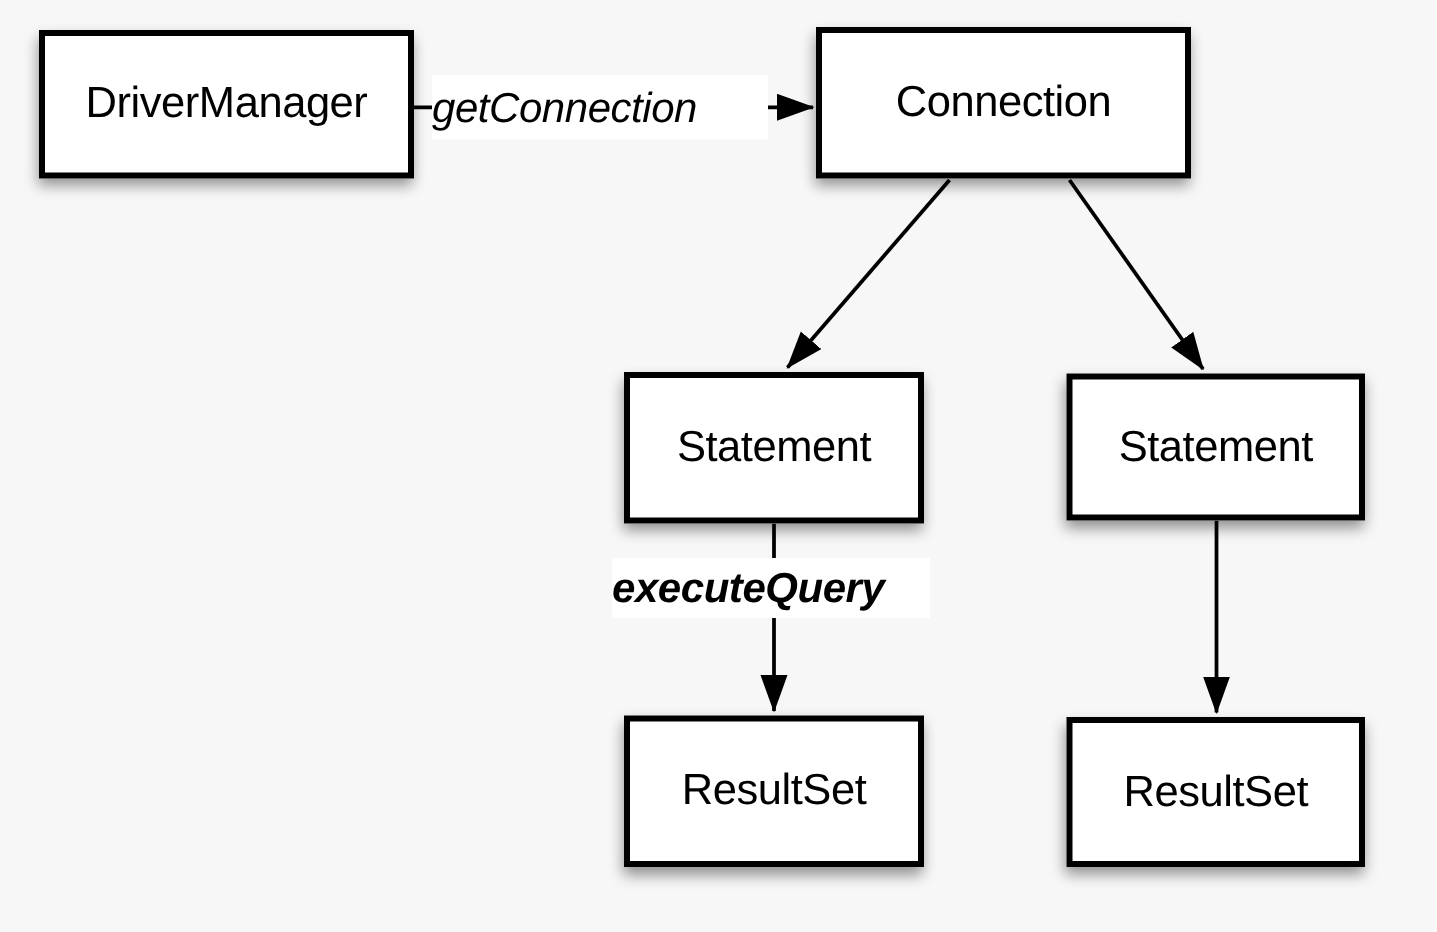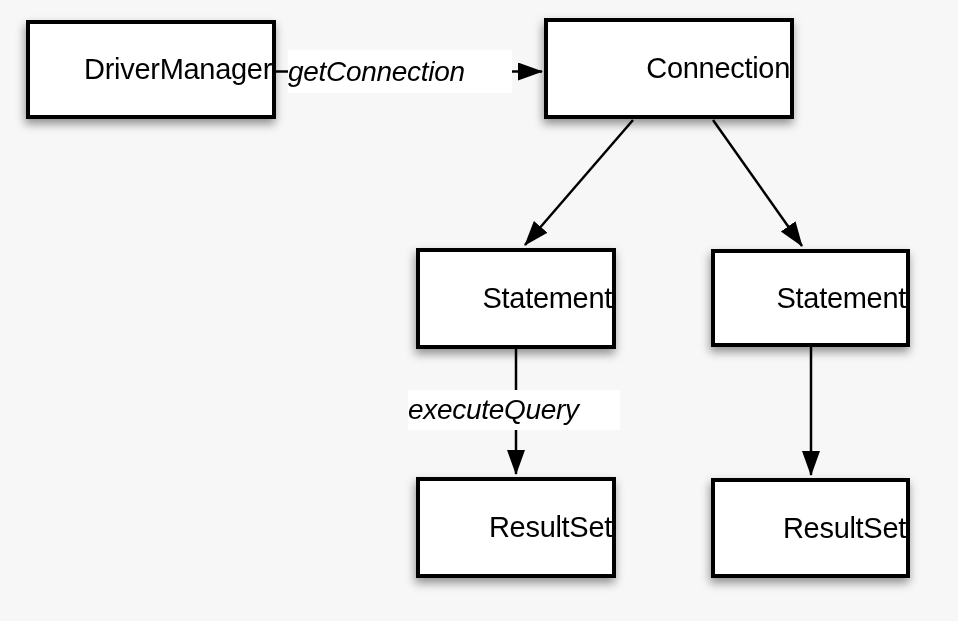--- a/index.html
+++ b/index.html
@@ -21,21 +21,21 @@
     z-index: 1;
   }
   .node {
     position: absolute;
     box-sizing: border-box;
     background: #ffffff;
     border: 4px solid #000000;
     box-shadow: -1px 5px 9px rgba(0,0,0,0.42);
     display: flex;
     align-items: center;
-    justify-content: flex-end;
+    justify-content: center;
     font-size: 29px;
     color: #000000;
     z-index: 3;
     letter-spacing: -0.3px;
   }
   #node-driver-manager { left: 26px;  top: 20px;  width: 250px; height: 99px; }
   #node-connection     { left: 544px; top: 18px;  width: 250px; height: 101px; }
   #node-statement-left { left: 416px; top: 248px; width: 200px; height: 101px; }
   #node-statement-right{ left: 711px; top: 249px; width: 199px; height: 98px; }
   #node-resultset-left { left: 416px; top: 477px; width: 200px; height: 101px; }
@@ -47,21 +47,21 @@
     font-style: italic;
     font-size: 28px;
     color: #000000;
     display: flex;
     align-items: center;
     z-index: 2;
     letter-spacing: -0.3px;
   }
   #label-getconnection   { left: 288px; top: 50px;  width: 224px; height: 43px; }
   #label-createstatement { left: 462px; top: 156px; width: 243px; height: 38px; }
-  #label-executequery    { left: 408px; top: 390px; width: 212px; height: 40px; }
+  #label-executequery    { left: 408px; top: 372px; width: 212px; height: 40px; font-weight: bold; }
 
   .edge-line {
     stroke: #000000;
     stroke-width: 2.5;
     fill: none;
   }
 </style>
 </head>
 <body>
 

